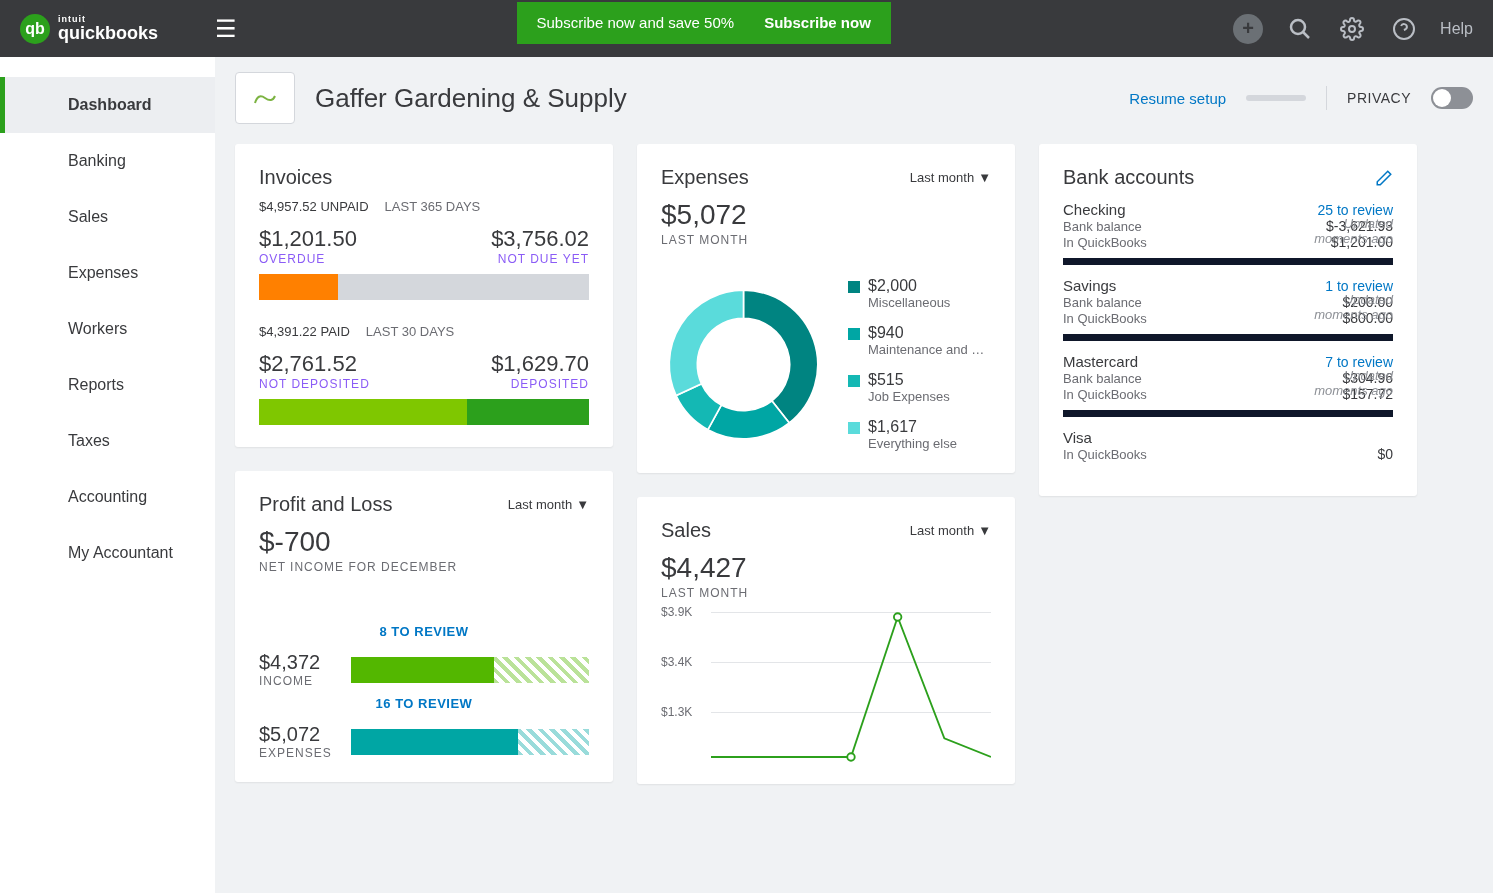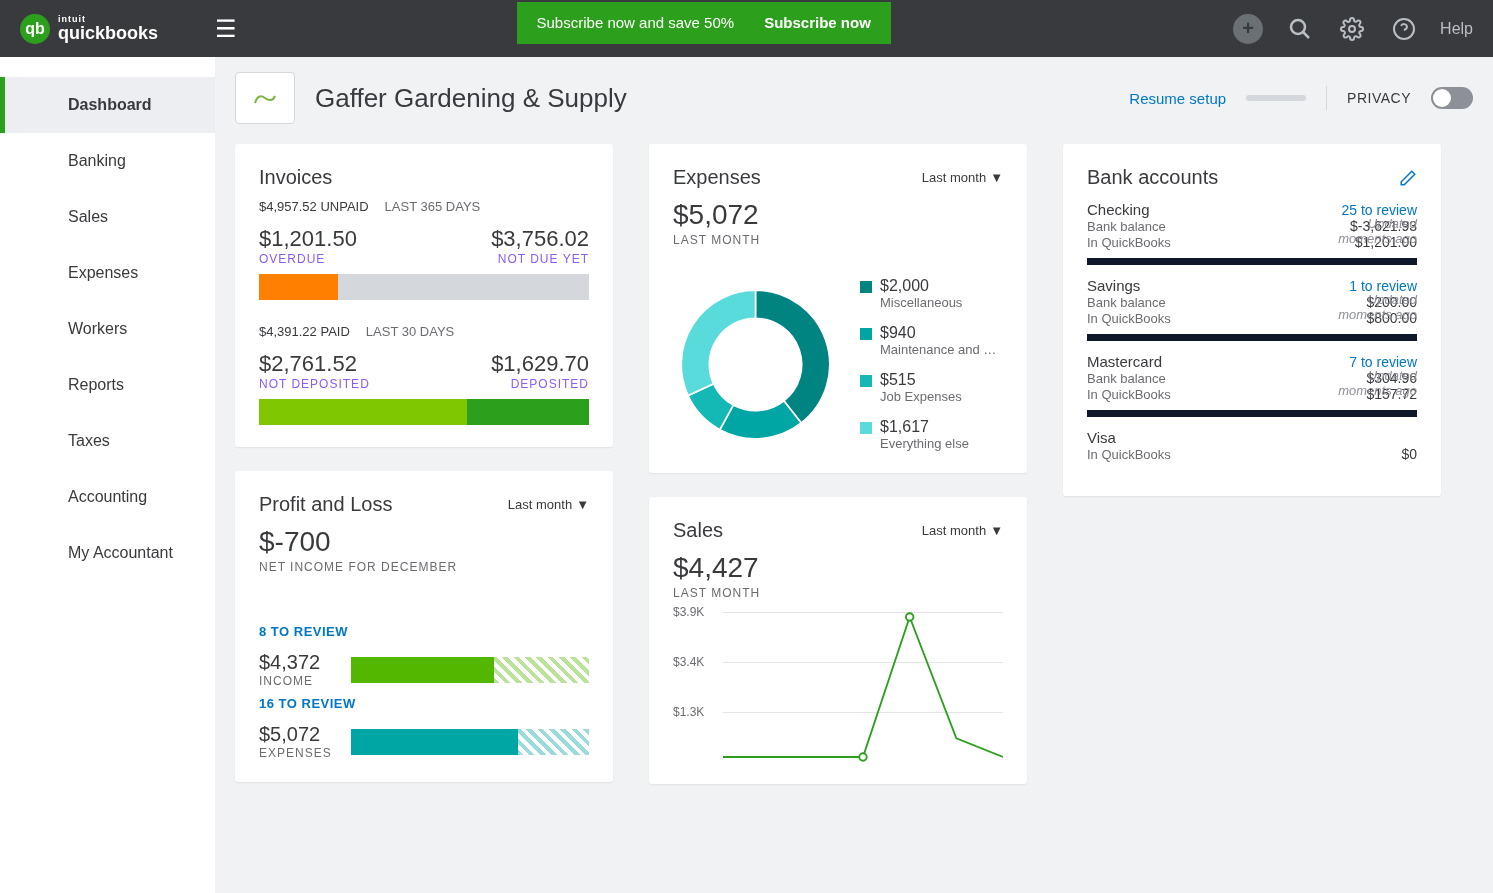--- a/index.html
+++ b/index.html
@@ -34,21 +34,21 @@
   .company-logo { width: 60px; height: 52px; background: #fff; border: 1px solid #d4d7dc; border-radius: 4px; display: flex; align-items: center; justify-content: center; font-size: 10px; color: #666; }
   .company-name { font-size: 26px; font-weight: 500; color: #393a3d; }
   .header-right { margin-left: auto; display: flex; align-items: center; gap: 20px; }
   .resume-link { color: #0077c5; font-size: 15px; cursor: pointer; font-weight:500; }
   .progress-pill { width: 60px; height: 6px; background: #d4d7dc; border-radius: 3px; }
   .divider-v { width: 1px; height: 24px; background: #d4d7dc; }
   .privacy-label { font-size: 14px; color: #393a3d; font-weight: 500; letter-spacing:0.5px;}
   .toggle { width: 42px; height: 22px; background: #8d9096; border-radius: 11px; position: relative; cursor: pointer; }
   .toggle::after { content: ""; position: absolute; left: 2px; top: 2px; width: 18px; height: 18px; background: #fff; border-radius: 50%; }
 
-  .cards-grid { display: flex; gap: 36px; }
+  .cards-grid { display: flex; gap: 24px; }
   .col { display: flex; flex-direction: column; gap: 24px; }
   .col-a { width: 378px; }
   .col-b { width: 378px; }
   .col-c { width: 378px; }
   .card { background: #fff; border-radius: 3px; padding: 22px 24px; box-shadow: 0 1px 2px rgba(0,0,0,0.07); }
 
   .card-title-row { display: flex; align-items: center; justify-content: space-between; }
   .card-title { font-size: 20px; color: #393a3d; }
   .period-dd { font-size: 13px; color: #393a3d; display: flex; align-items: center; gap: 4px; cursor: pointer; }
   .big-number { font-size: 28px; color: #393a3d; margin-top: 10px; }
@@ -71,21 +71,21 @@
   .swatch { width: 12px; height: 12px; margin-top: 4px; }
   .legend-amt { font-size: 16px; color: #393a3d; }
   .legend-lbl { font-size: 13px; color: #6b6c72; white-space: nowrap; overflow: hidden; text-overflow: ellipsis; max-width: 130px; }
 
   
   .pl-row { display: flex; align-items: center; gap: 12px; margin-top: 12px; }
   .pl-text .val { font-size: 20px; color: #393a3d; }
   .pl-text .lbl { font-size: 12px; letter-spacing: 1px; color: #6b6c72; }
   .pl-text { width: 80px; }
   .pl-bar-wrap { flex: 1; }
-  .review-link { font-size: 13px; font-weight: bold; color: #0077c5; text-align: left; letter-spacing: 0.5px; }
+  .review-link { font-size: 13px; font-weight: bold; color: #0077c5; text-align: center; letter-spacing: 0.5px; }
   .pl-bar { height: 26px; }
   .pl-bar.green { background: #53b700; }
   .pl-bar.teal  { background: #00a6a4; }
   .hatch { background: repeating-linear-gradient(45deg, rgba(83,183,0,0.4) 0 4px, transparent 4px 8px); }
   .hatch.teal { background: repeating-linear-gradient(45deg, rgba(0,166,164,0.4) 0 4px, transparent 4px 8px); }
 
   
   .acct { border-bottom: 7px solid #0f172a; padding: 12px 0; }
   .acct:last-child { border-bottom: none; }
   .acct-name { font-size: 15px; color: #393a3d; }

